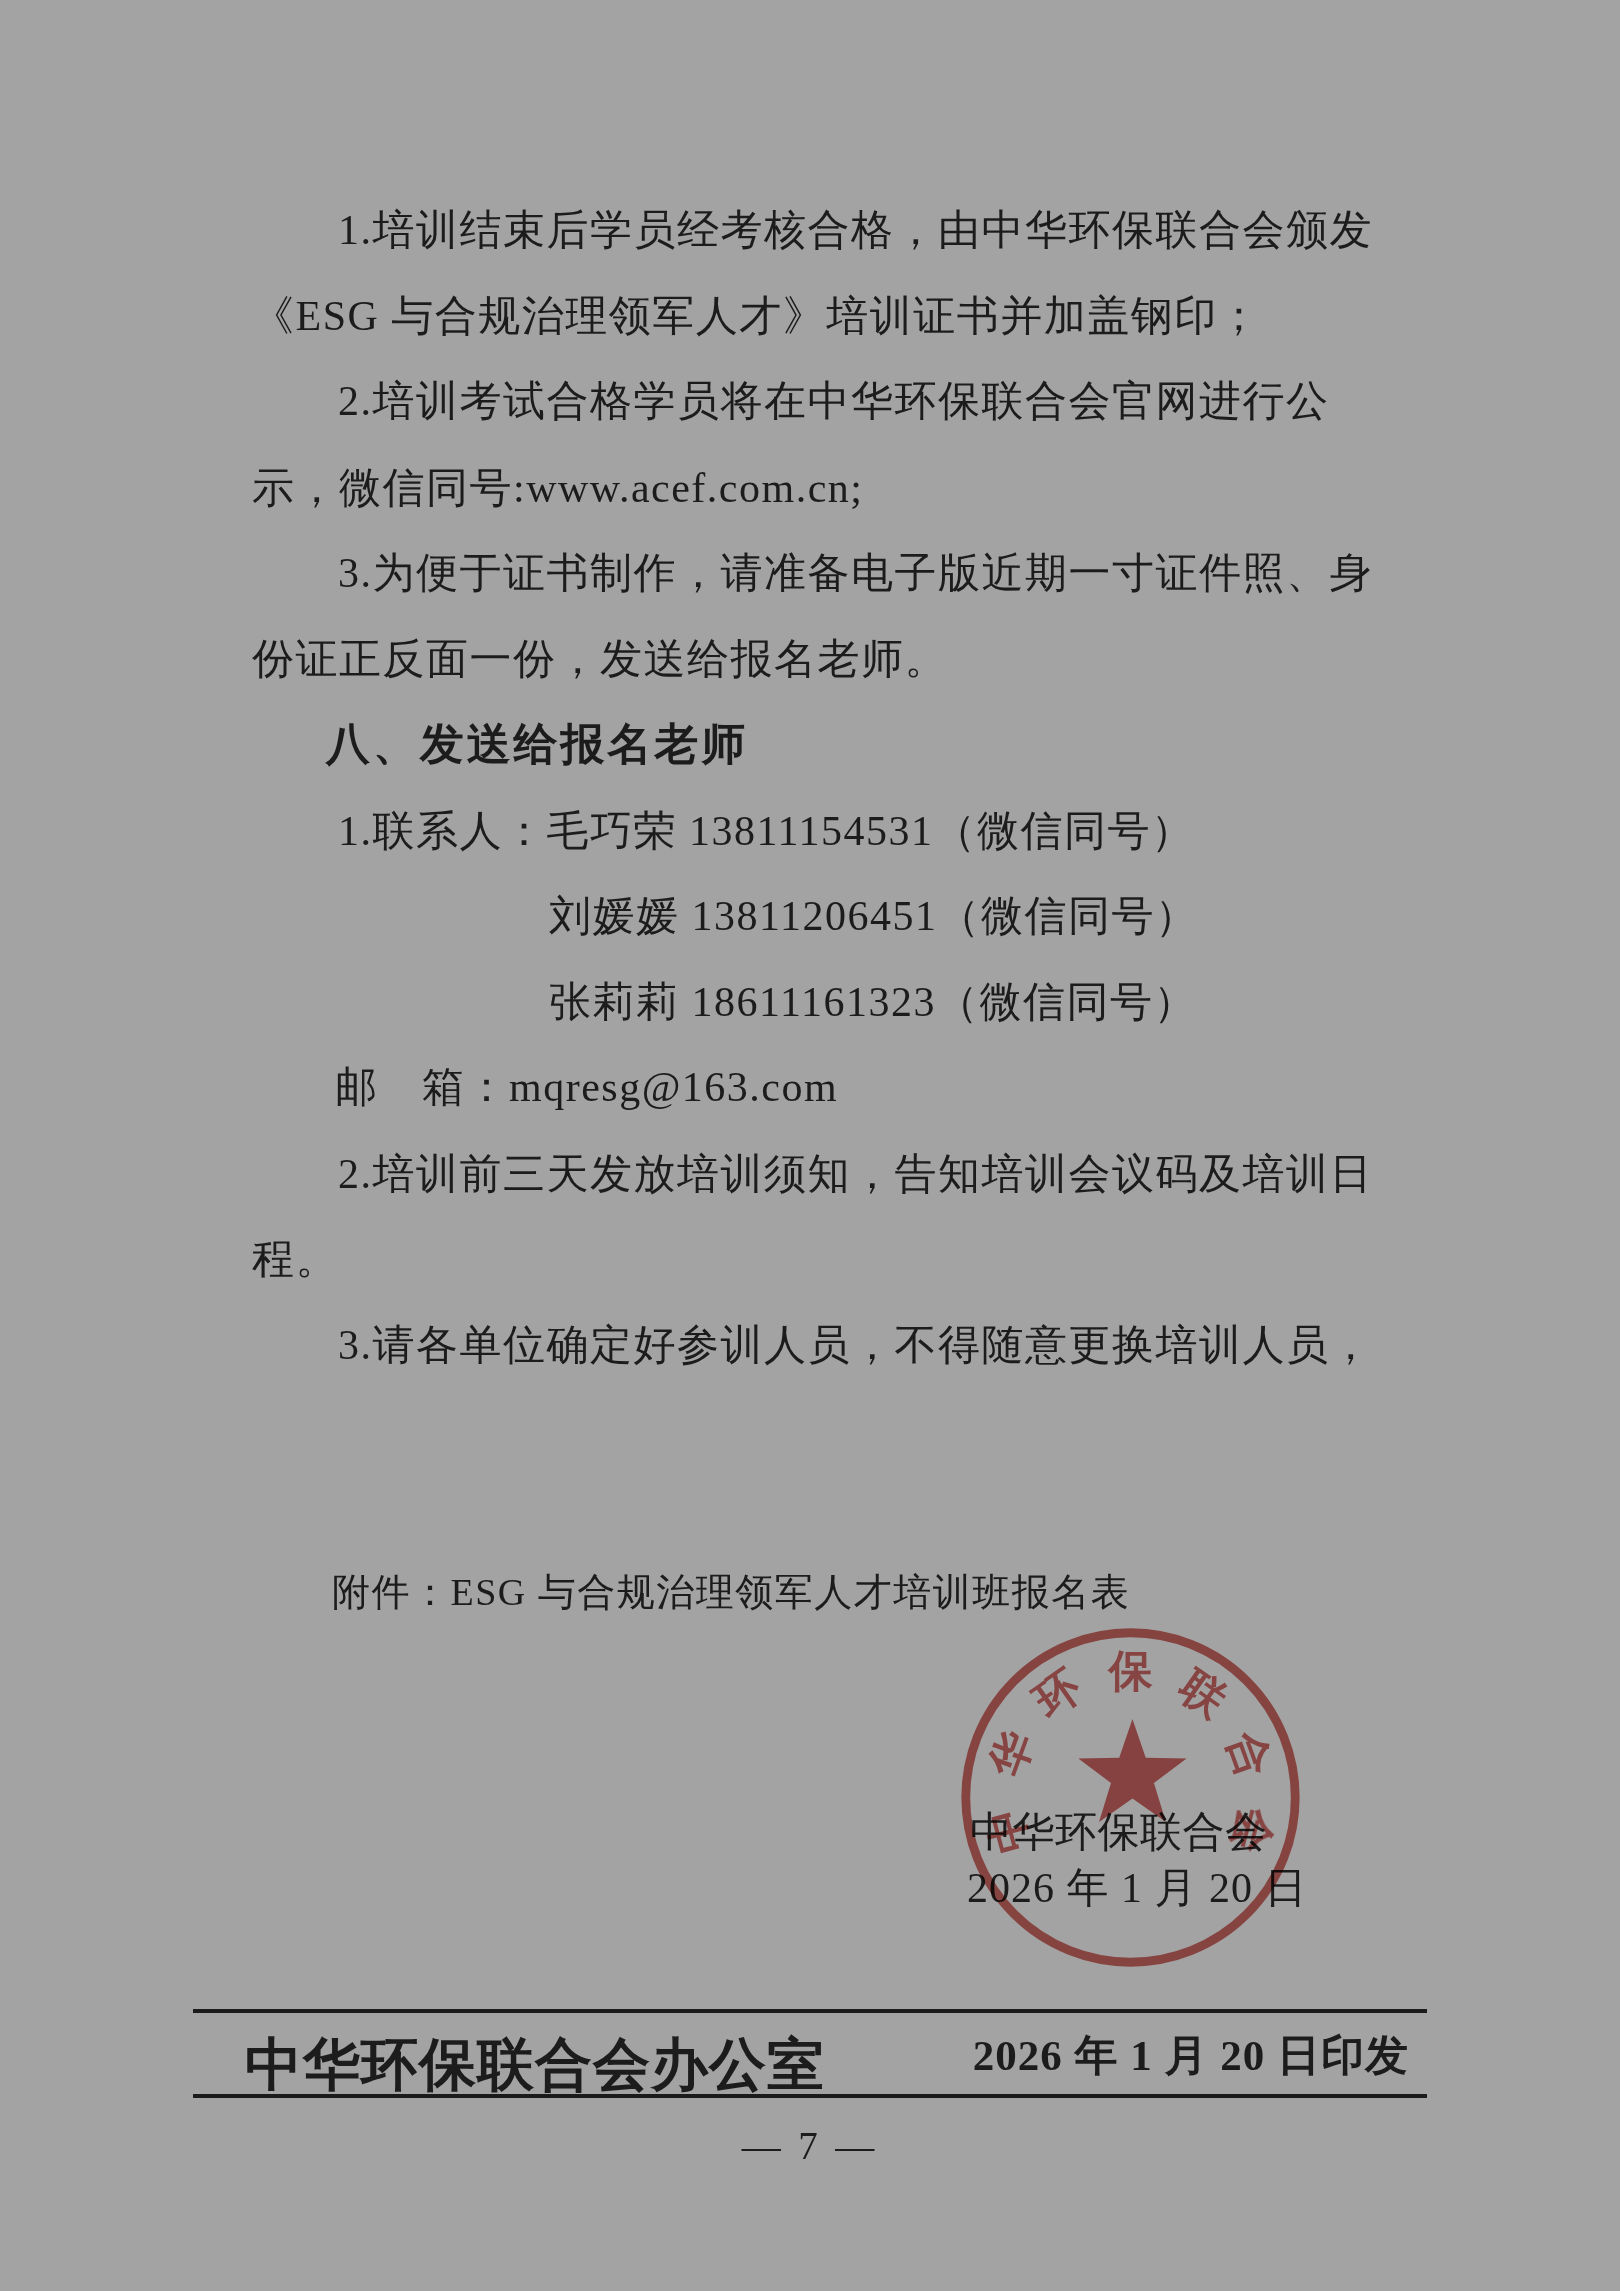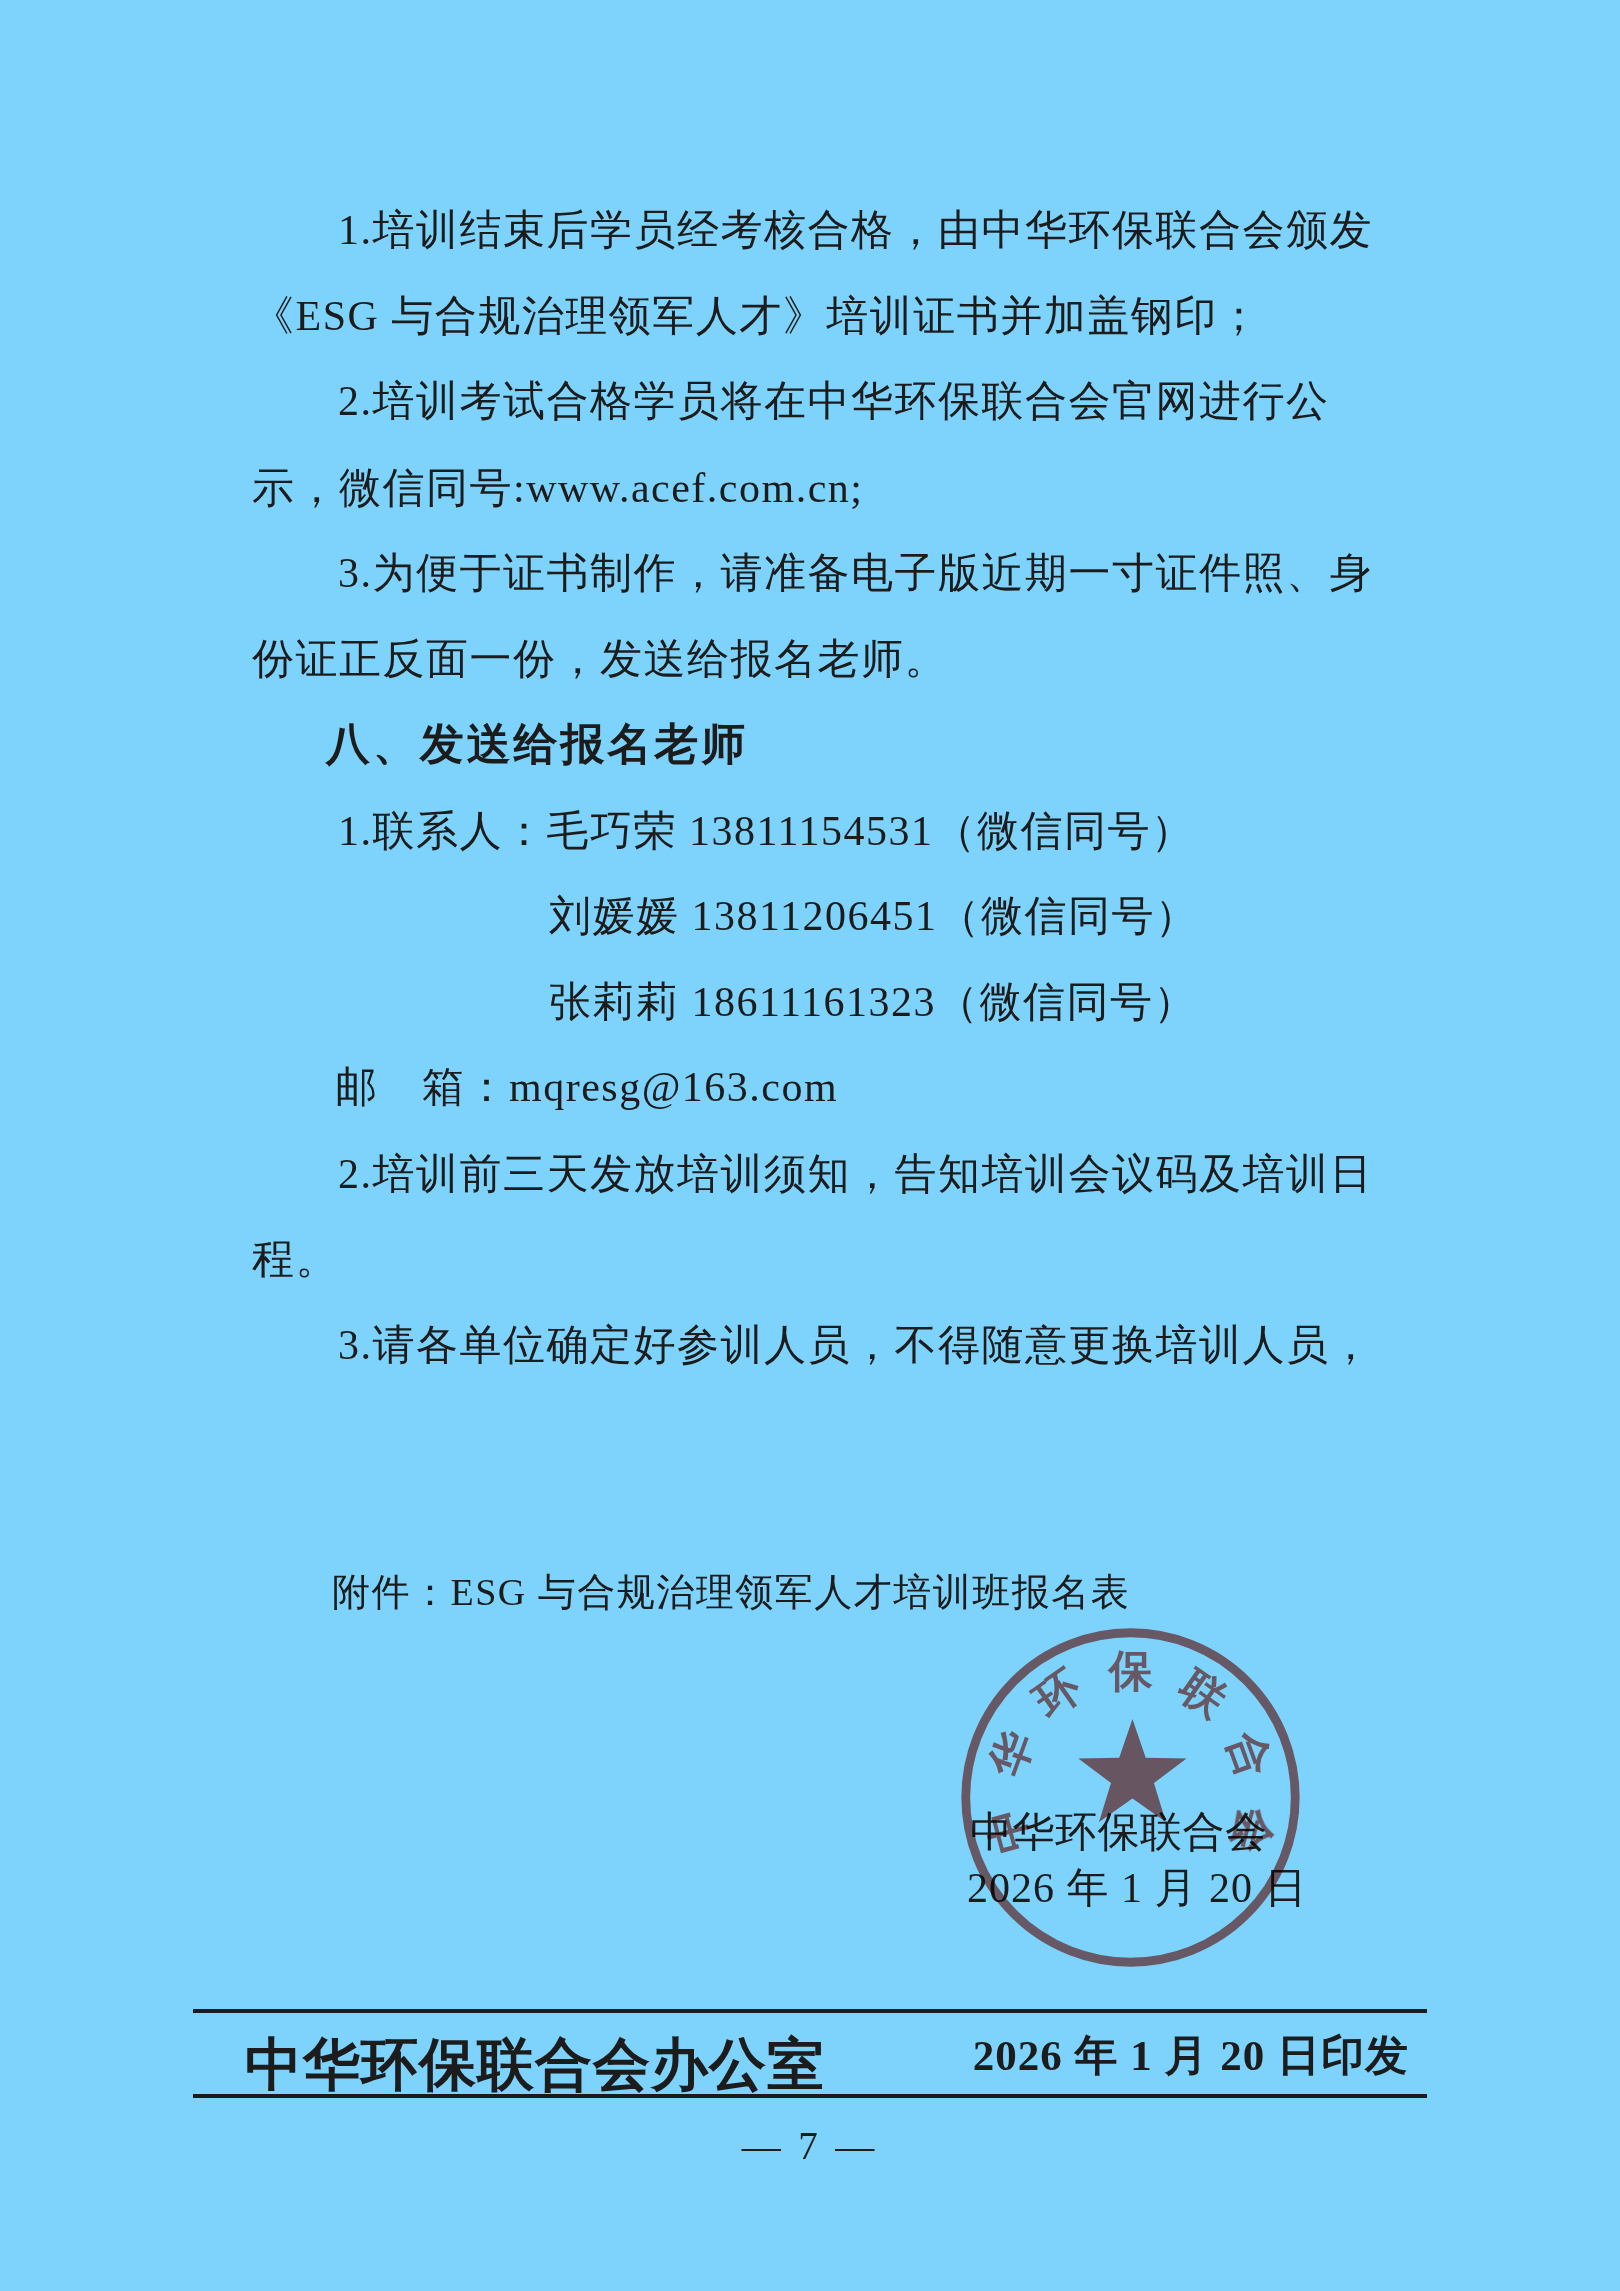--- a/index.html
+++ b/index.html
@@ -1,20 +1,20 @@
 <!DOCTYPE html>
 <html><head>
 <meta charset="utf-8">
 <style>
   html,body{margin:0;padding:0;background:#e8e8e6;}
   .page{
     position:relative;
     width:1620px;height:2292px;
     margin:0 auto;
-    background:#7dd3fc;
+    background:#a3a3a3;
     overflow:hidden;
     font-family:"Liberation Serif","DejaVu Serif",serif;
     color:#1c1c1c;
   }
   
   .body-line{
     position:absolute;
     left:252px;
     width:1137px;
     font-size:42px;

